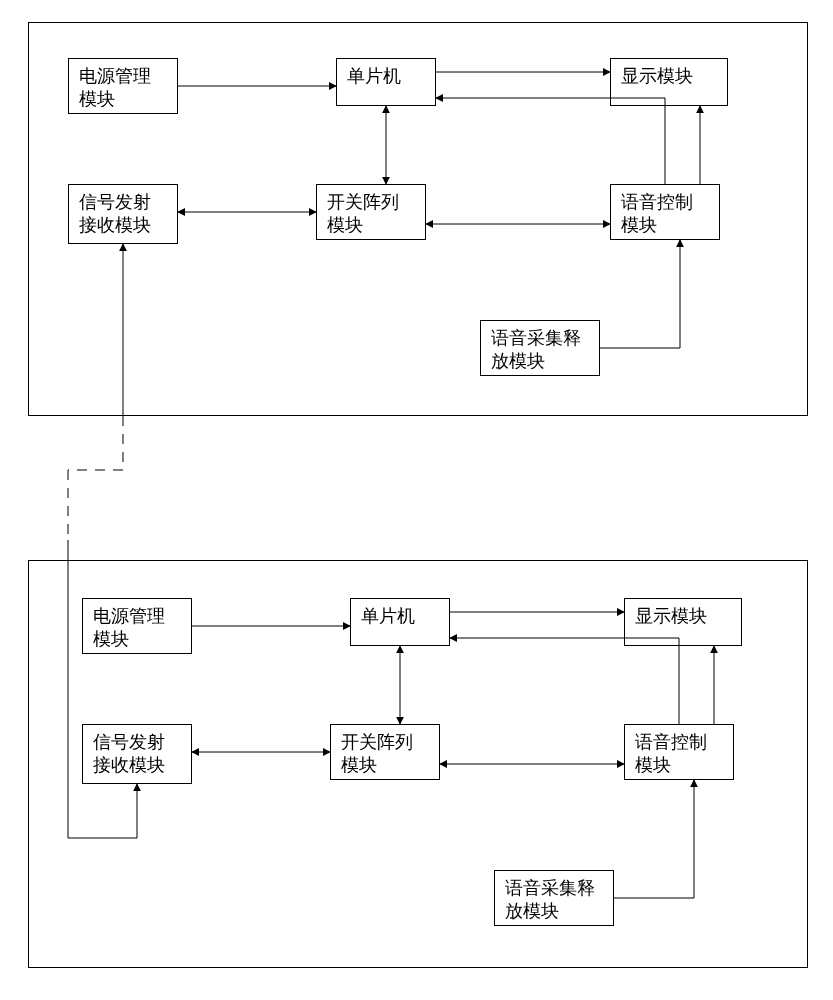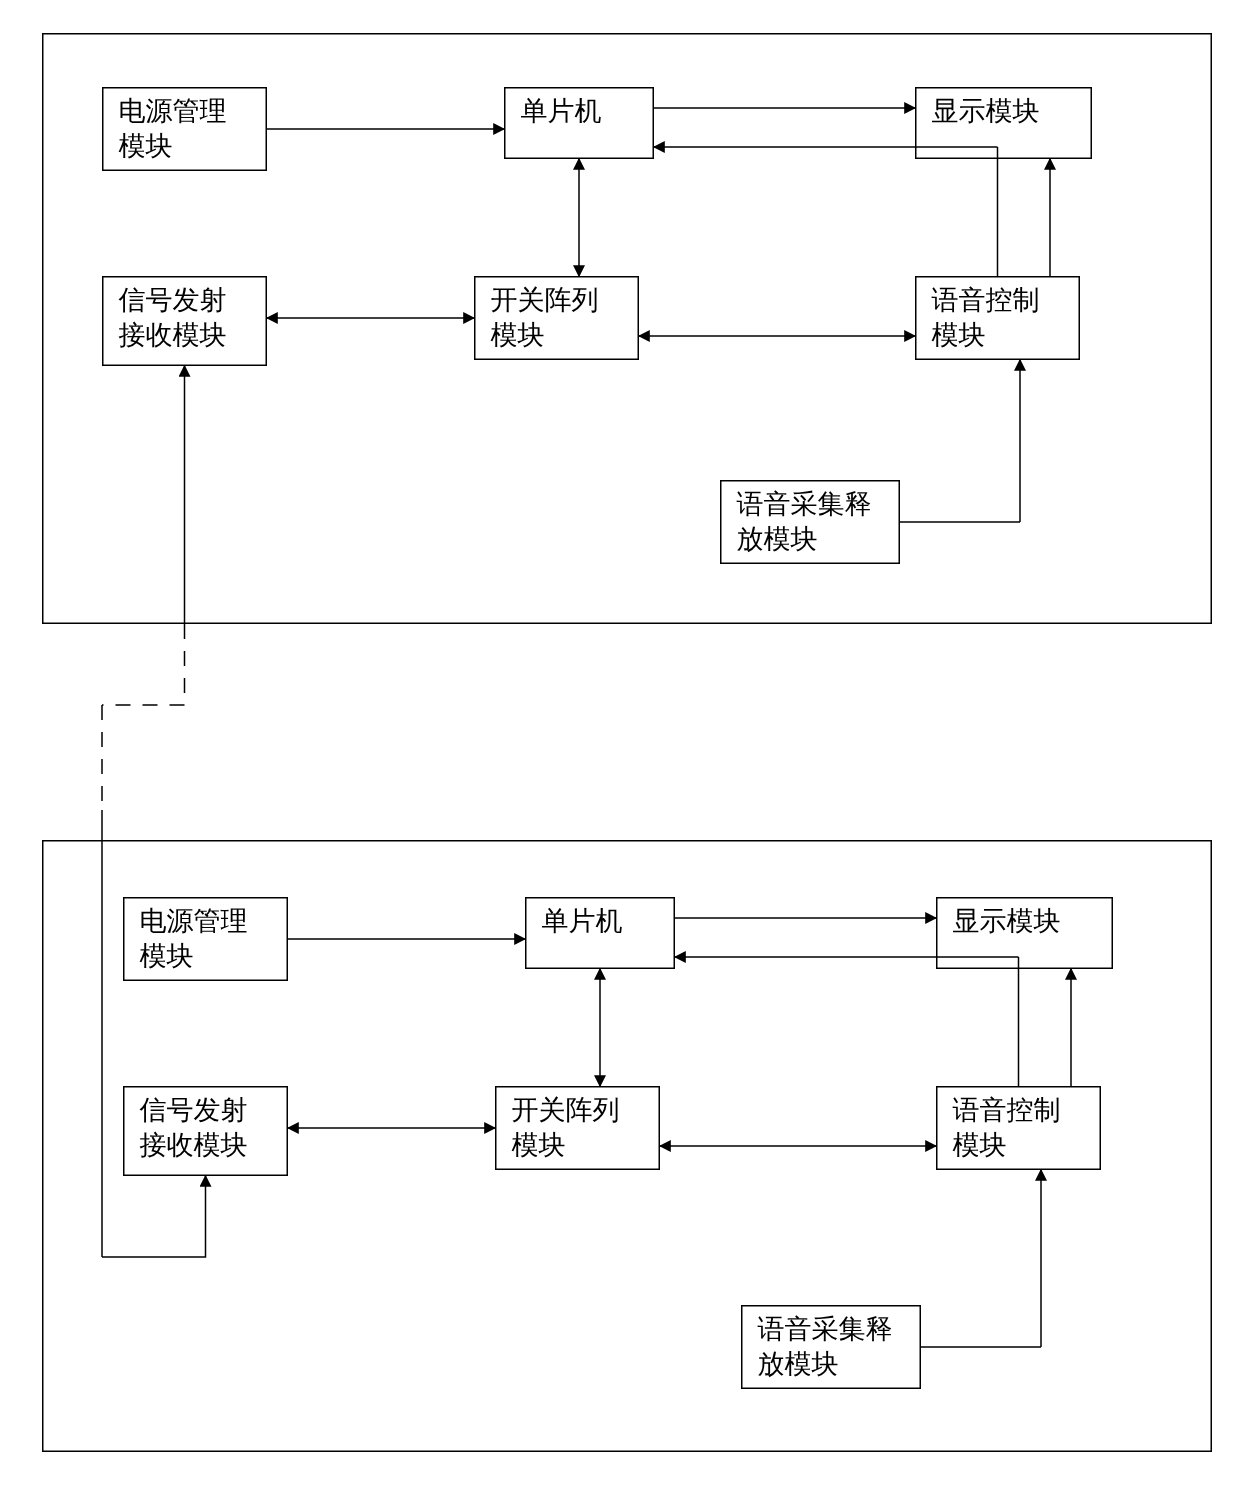--- a/index.html
+++ b/index.html
@@ -5,21 +5,21 @@
   html, body {
     margin: 0;
     padding: 0;
     background: #fff;
   }
   .stage {
     position: relative;
     width: 833px;
     height: 1000px;
     background: #fff;
-    font-family: Liberation Mono, monospace;
+    font-family: Liberation Sans, sans-serif;
     font-size: 18px;
     color: #000;
     line-height: 1.25;
   }
   .panel {
     position: absolute;
     border: 1px solid #000;
     box-sizing: border-box;
   }
   .node {

